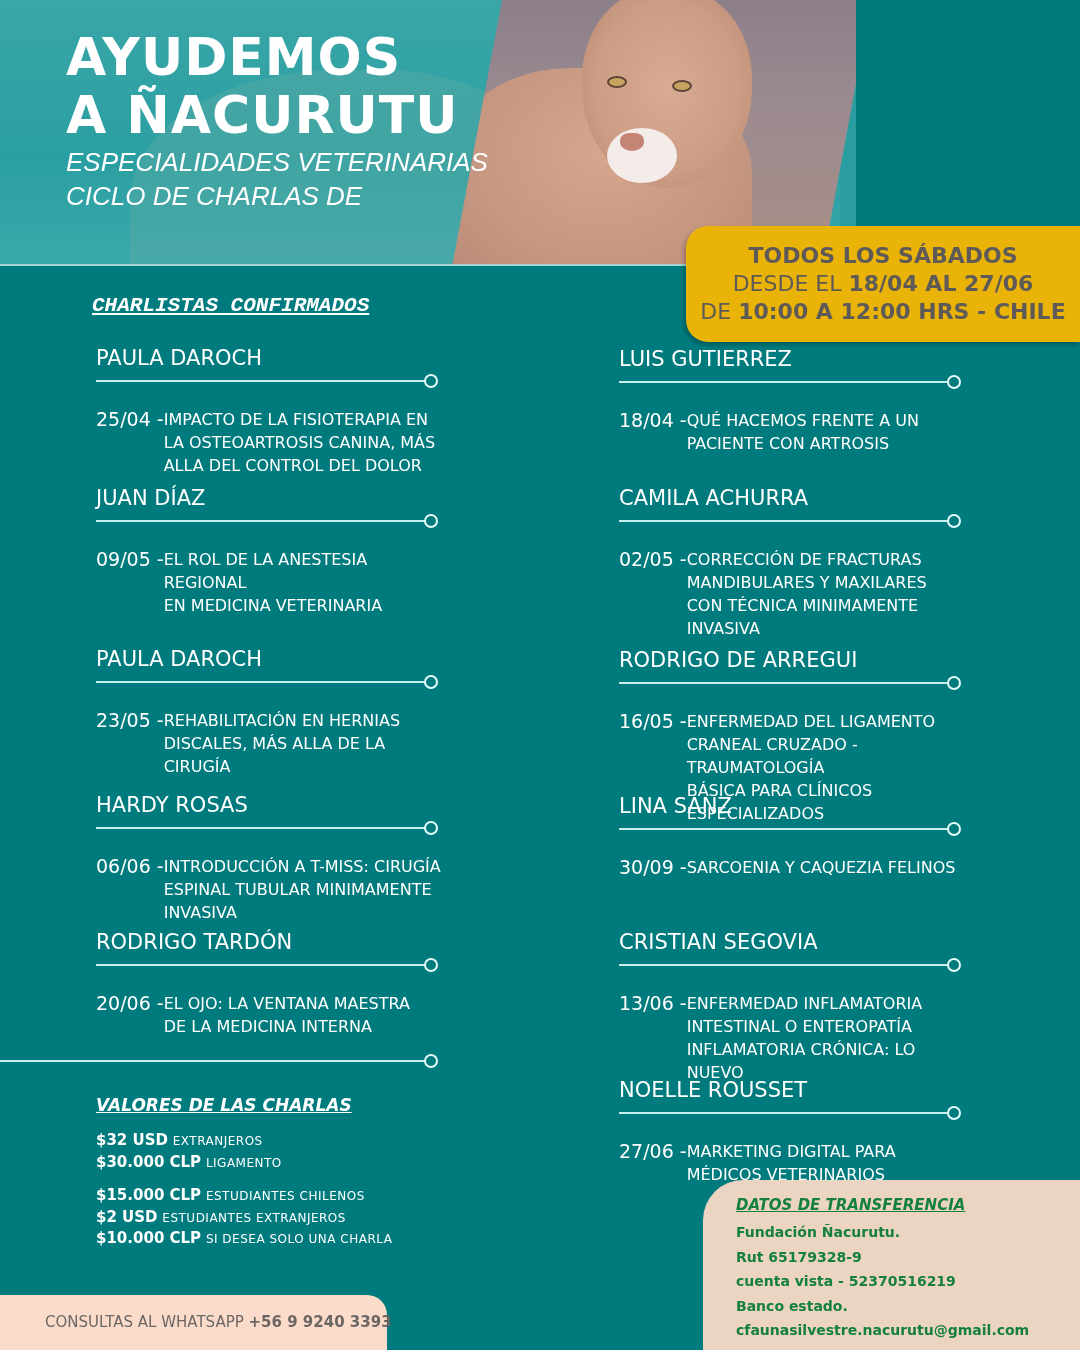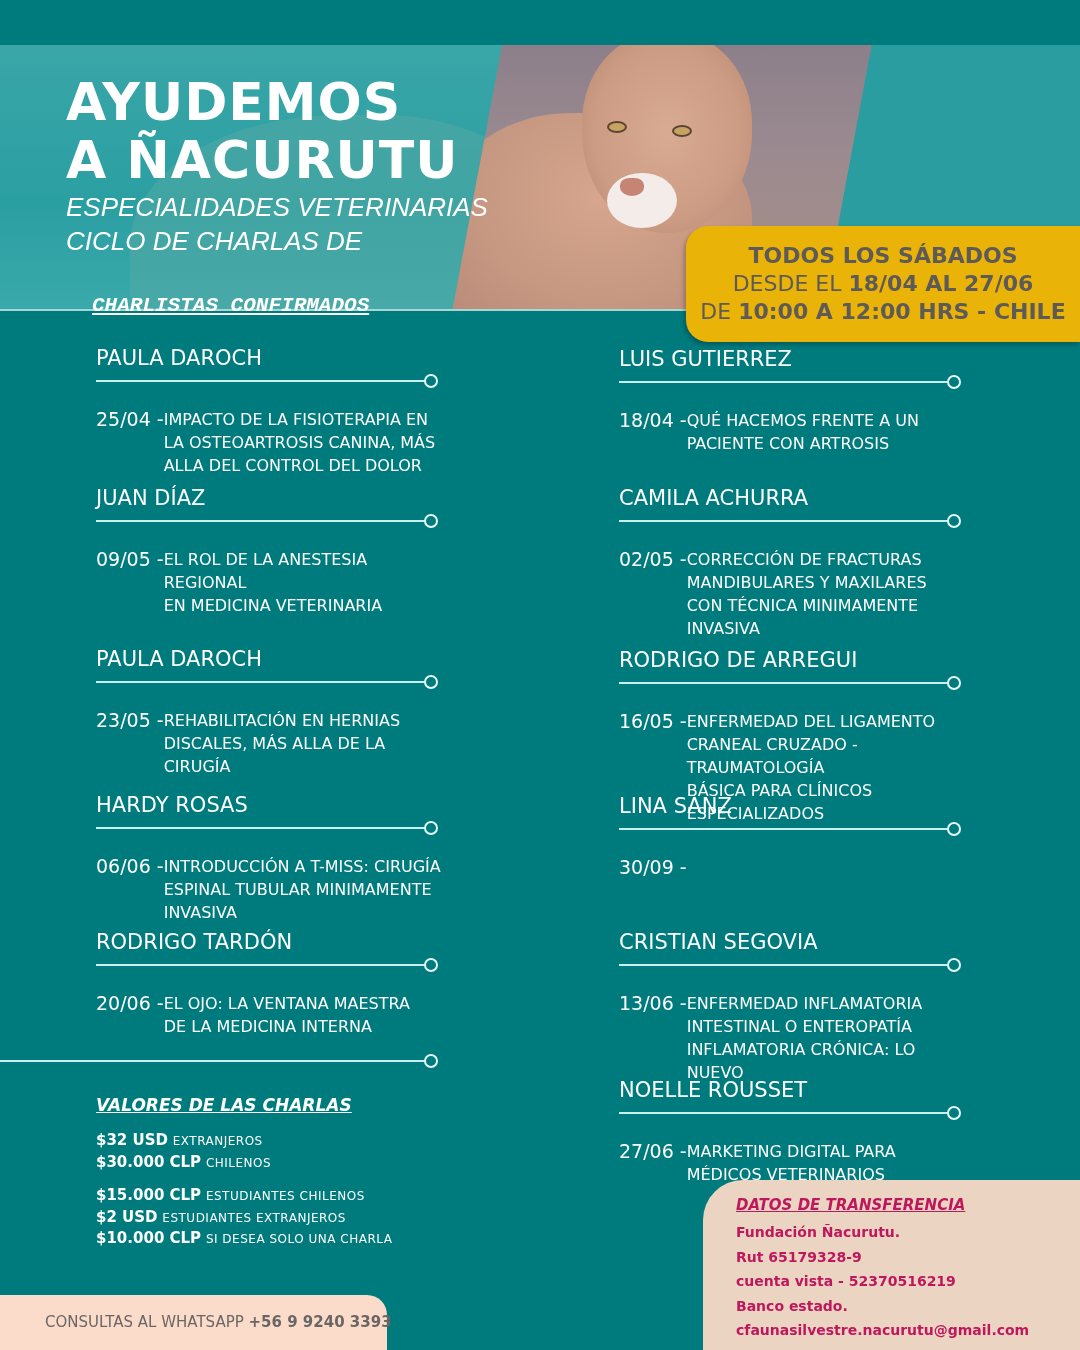--- a/index.html
+++ b/index.html
@@ -4,25 +4,24 @@
 <style>
   * { box-sizing: border-box; margin: 0; padding: 0; }
   html, body { width: 1080px; height: 1350px; overflow: hidden; }
   body {
     background: #007b7d;
     font-family: "Liberation Sans", "DejaVu Sans", sans-serif;
     color: #fff;
     position: relative;
   }
   .hero {
-    position: absolute; left: 0; top: 0; width: 1080px; height: 266px;
+    position: absolute; left: 0; top: 0; width: 856px; height: 266px;
     background: linear-gradient(180deg, #3aa6a8 0%, #2a9fa2 60%, #3aa9ab 100%);
     overflow: hidden;
     border-bottom: 2px solid #a8d6d2;
-    margin-top: 45px;
   }
   .hero .blob {
     position: absolute; left: 130px; top: 70px; width: 420px; height: 260px;
     border-radius: 50% 40% 0 0;
     background: rgba(90, 170, 165, 0.45);
   }
   .hero .photo {
     position: absolute; left: 452px; top: -2px; width: 420px; height: 270px;
     clip-path: polygon(12% 0, 100% 0, 88% 100%, 0 100%);
     background: linear-gradient(180deg, #8c7f8a 0%, #9b8a90 40%, #a98f86 100%);
@@ -94,21 +93,21 @@
   .price-line span.desc { font-size: 12px; letter-spacing: 0.5px; }
   .gap { height: 12px; }
   .whatsapp {
     position: absolute; left: 0; top: 1295px; width: 387px; height: 55px;
     background: #fbdccb; border-radius: 0 20px 0 0; color: #6b6664;
     font-size: 15px; padding: 18px 0 0 45px; font-family: "DejaVu Sans", sans-serif; white-space: nowrap;
   }
   .whatsapp b { font-weight: bold; }
   .transfer {
     position: absolute; left: 703px; top: 1180px; width: 377px; height: 170px;
-    background: #ecd4c3; border-radius: 40px 0 0 0; color: #be185d; padding: 16px 0 0 33px;
+    background: #ecd4c3; border-radius: 40px 0 0 0; color: #15803d; padding: 16px 0 0 33px;
   }
   .transfer .t-title { font-size: 15px; font-weight: bold; font-style: italic; text-decoration: underline; font-family: "DejaVu Sans", sans-serif; margin-bottom: 6px; }
   .transfer .t-line { font-size: 14px; line-height: 24.5px; font-weight: bold; font-family: "DejaVu Sans", sans-serif; white-space: nowrap; }
 </style>
 </head>
 <body>
 
 <div class="hero">
   <div class="blob"></div>
   <div class="right-teal"></div>
@@ -214,20 +213,21 @@
       <div class="topic" style="width:360px;">ENFERMEDAD DEL LIGAMENTO
 CRANEAL CRUZADO - TRAUMATOLOGÍA
 BÁSICA PARA CLÍNICOS ESPECIALIZADOS</div>
     </div>
 </div>
 <div class="speaker" style="left:619px; top:793px;">
   <div class="name">LINA SANZ</div>
   <div class="rule"></div>
   <div class="talk">
       <div class="date">30/09 -</div>
+      <div class="topic">SARCOENIA Y CAQUEZIA FELINOS</div>
     </div>
 </div>
 <div class="speaker" style="left:619px; top:929px;">
   <div class="name">CRISTIAN SEGOVIA</div>
   <div class="rule"></div>
   <div class="talk">
       <div class="date">13/06 -</div>
       <div class="topic">ENFERMEDAD INFLAMATORIA
 INTESTINAL O ENTEROPATÍA
 INFLAMATORIA CRÓNICA: LO NUEVO</div>
@@ -239,21 +239,21 @@
   <div class="talk">
       <div class="date">27/06 -</div>
       <div class="topic">MARKETING DIGITAL PARA
 MÉDICOS VETERINARIOS</div>
     </div>
 </div>
 
 <div class="section-title" style="left:96px; top:1095px; font-size:17px;">VALORES DE LAS CHARLAS</div>
 <div class="prices">
   <div class="price-line"><b>$32 USD</b> <span class="desc">EXTRANJEROS</span></div>
-  <div class="price-line"><b>$30.000 CLP</b> <span class="desc">CHILENOS</span></div>
+  <div class="price-line"><b>$30.000 CLP</b> <span class="desc">LIGAMENTO</span></div>
   <div class="gap"></div>
   <div class="price-line"><b>$15.000 CLP</b> <span class="desc">ESTUDIANTES CHILENOS</span></div>
   <div class="price-line"><b>$2 USD</b> <span class="desc">ESTUDIANTES EXTRANJEROS</span></div>
   <div class="price-line"><b>$10.000 CLP</b> <span class="desc">SI DESEA SOLO UNA CHARLA</span></div>
 </div>
 
 <div class="whatsapp">
   <span>CONSULTAS AL WHATSAPP </span><b>+56 9 9240 3393</b>
 </div>
 

